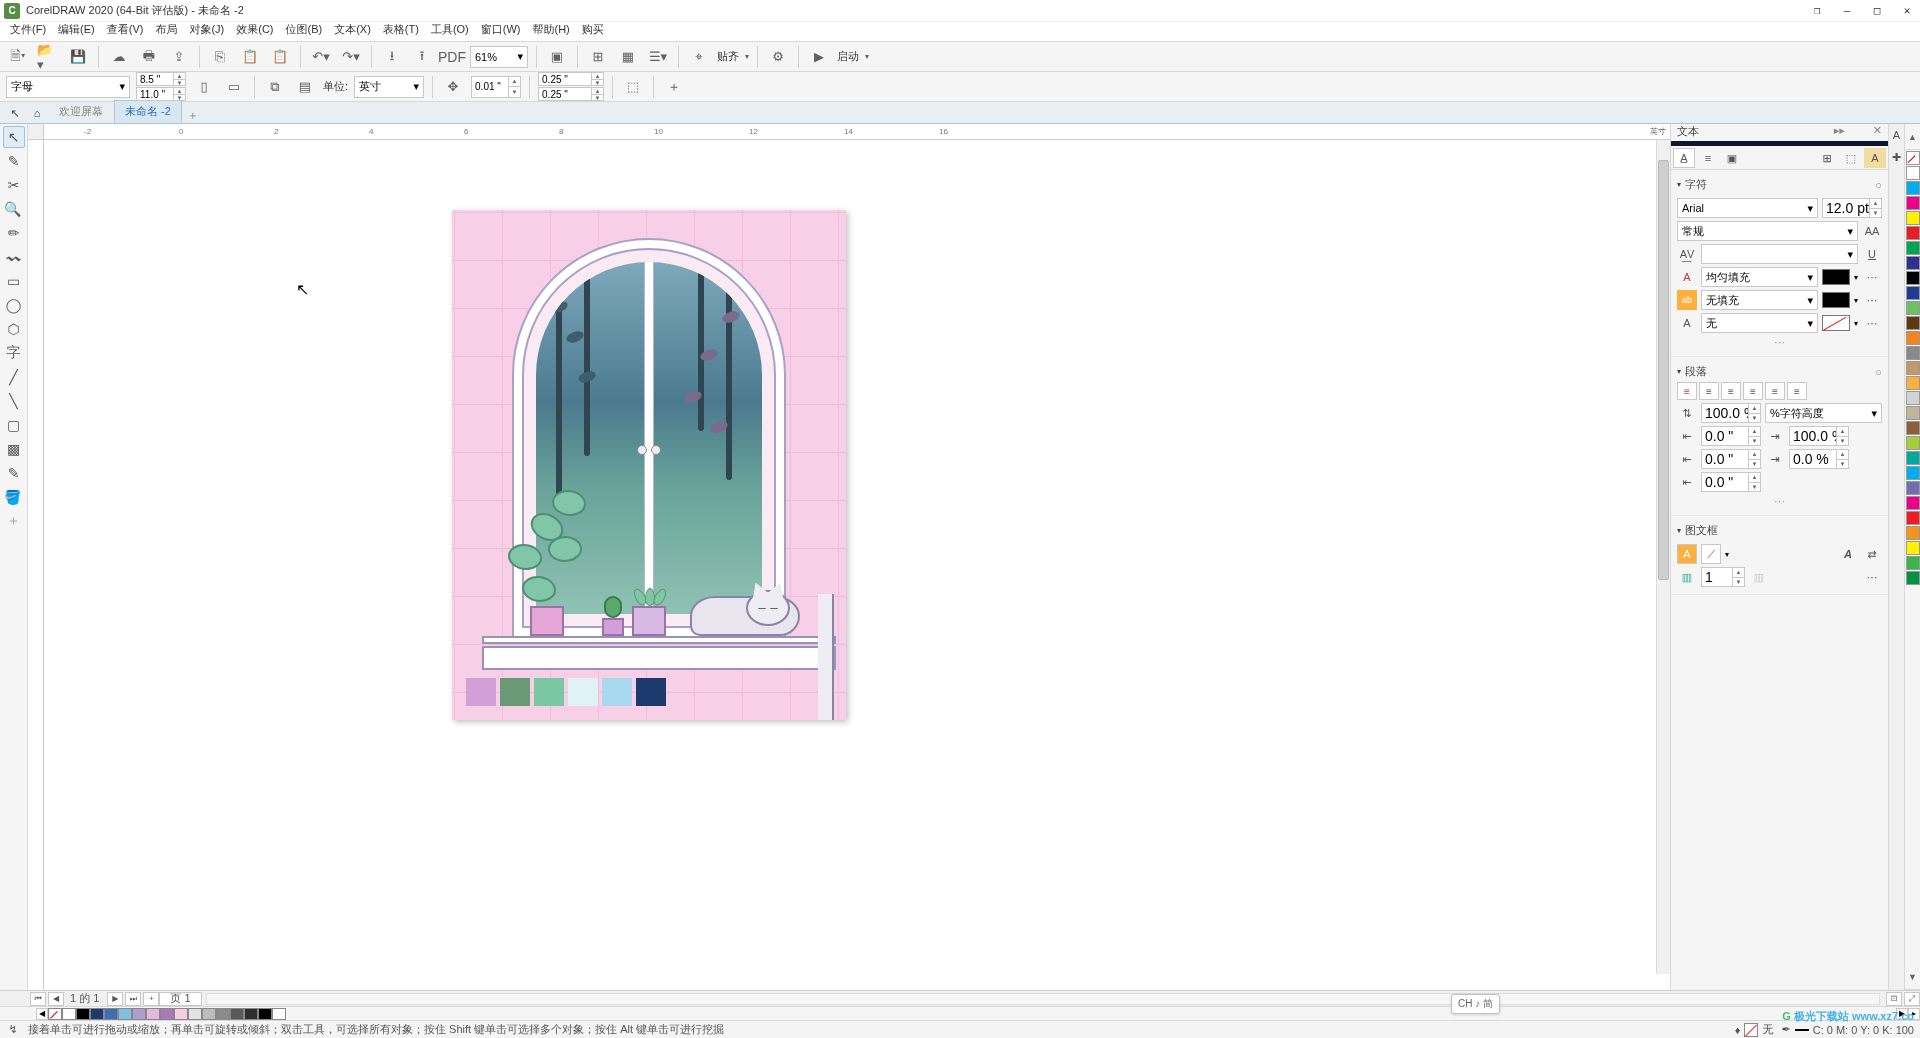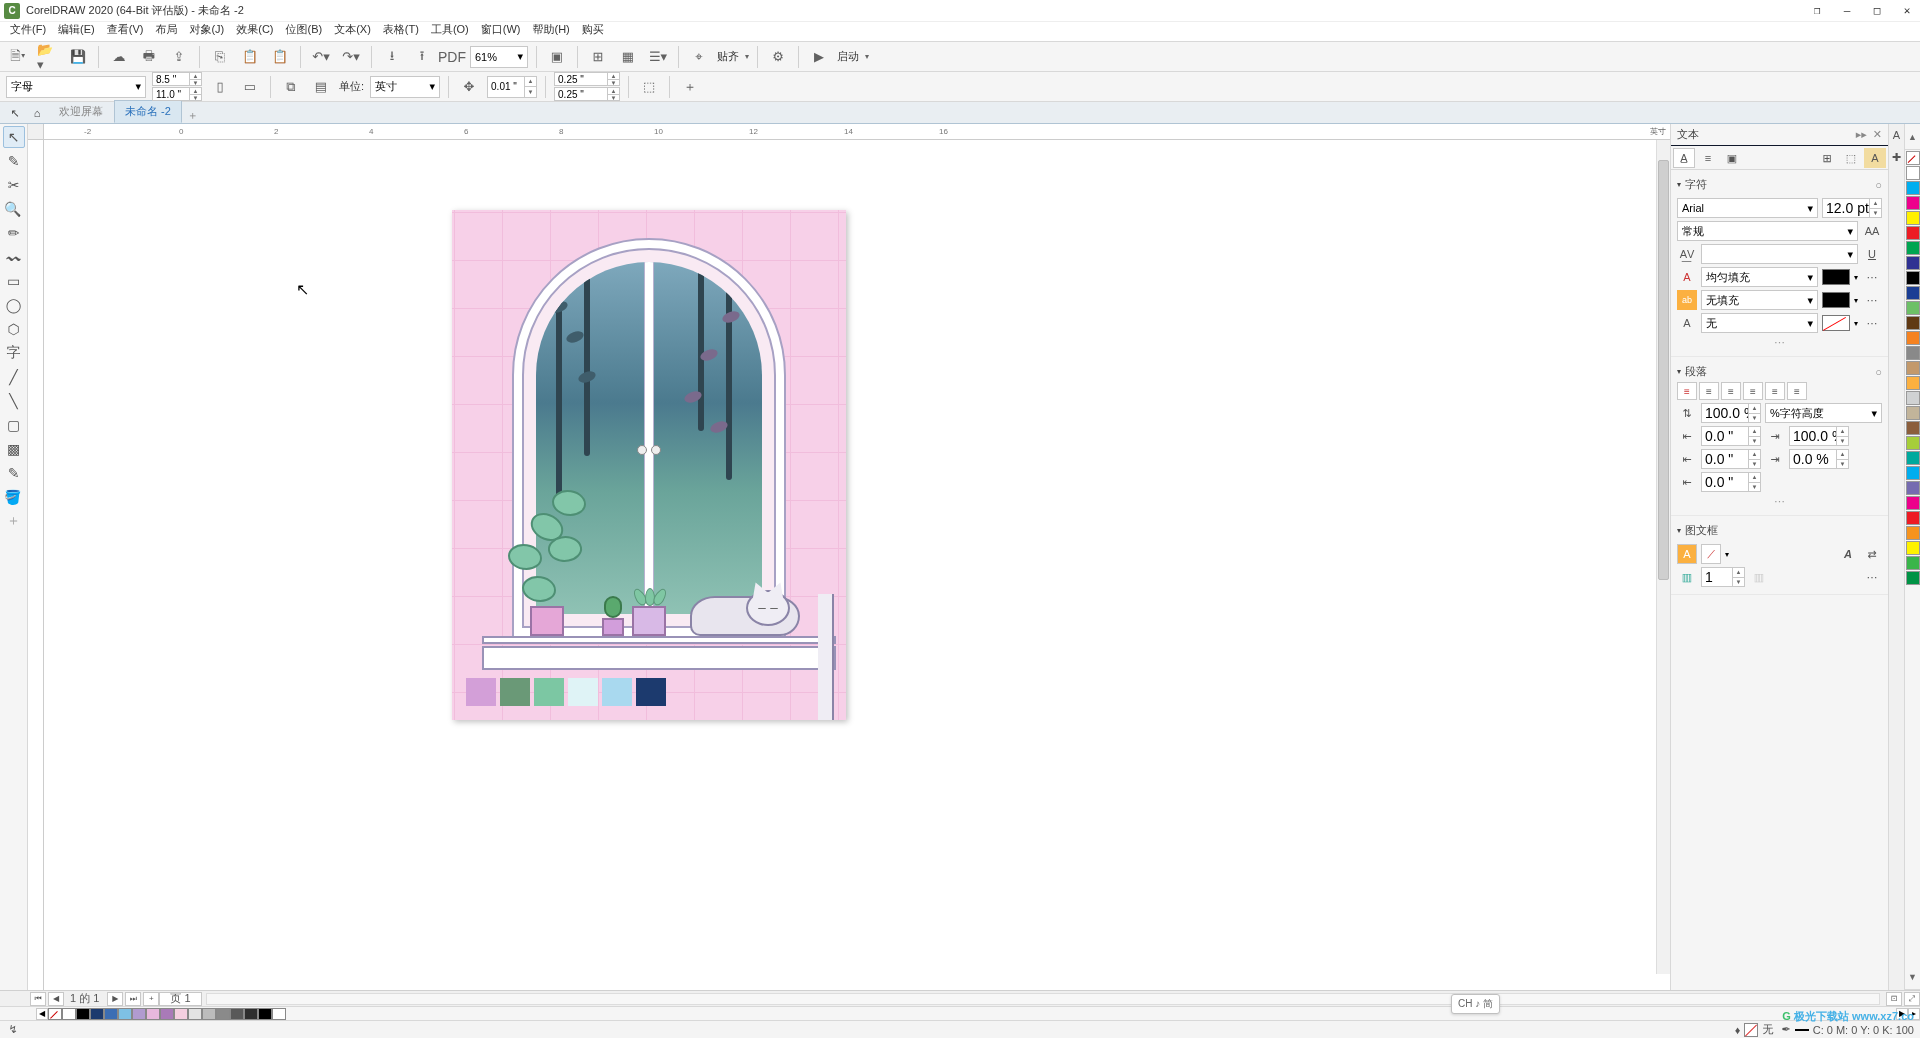--- a/index.html
+++ b/index.html
@@ -81,21 +81,21 @@
 .catear.l{left:2px;transform:rotate(-20deg);}
 .catear.r{right:2px;transform:rotate(20deg);}
 .cattail{position:absolute;right:-4px;top:10px;width:16px;height:140px;border:2px solid #8a84a7;border-left:none;border-top:none;border-radius:0 0 12px 12px;background:#efedf4;}
 .swatches{position:absolute;left:14px;bottom:14px;display:flex;gap:4px;}
 .sw{width:30px;height:28px;border:1px solid rgba(0,0,0,0);}
 
 .cursor{position:absolute;font-size:16px;color:#000;}
 
 
 .rightdock { width:218px; background:#f5f5f5; border-left:1px solid #d8d8d8; display:flex; flex-direction:column; overflow:hidden;}
-.dockerheader{height:22px;display:flex;align-items:center;padding:0 6px;border-bottom:1px solid #0f172a;color:#444;}
+.dockerheader{height:22px;display:flex;padding:0 6px;border-bottom:5px solid #0f172a;color:#444;gap:22px;}
 .dockerheader .x{margin-left:auto;color:#888;}
 .dockerheader .x2{margin-left:6px;color:#888;}
 .tabicons{height:24px;display:flex;gap:2px;padding:2px;border-bottom:1px solid #d8d8d8;}
 .tabicon{width:22px;height:20px;display:flex;align-items:center;justify-content:center;border:1px solid transparent;color:#555;}
 .tabicon.sel{background:#fff;border-color:#c8c8c8;}
 .tabspacer{flex:1;}
 .section{border-bottom:1px solid #e8e8e8;padding:4px 6px;}
 .sechead{display:flex;align-items:center;gap:4px;padding:3px 0;color:#444;}
 .sechead .caret{font-size:8px;}
 .sechead .ringbtn{margin-left:auto;color:#888;}
@@ -204,21 +204,21 @@
     <span style="font-size:8px;color:#666;">▾</span>
   <div class="tsep"></div>
   <div class="tbtn">⚙</div>
   <div class="tsep"></div>
   <div class="tbtn">▶</div>
   <span class="label">启动</span>
     <span style="font-size:8px;color:#666;">▾</span>
 </div>
 
 <div class="toolbar">
-  <div class="tcombo" style="width:140px">
+  <div class="tcombo" style="width:124px">
       <span>字母</span>
       <span style="margin-left:auto">▾</span>
     </div>
   <div style="display:flex;flex-direction:column;gap:1px;">
     <div class="tspin" style="height:14px">
         <input value="8.5 &quot;" style="">
         <div class="spinbtns">
           <div class="spinup">▲</div>
           <div class="spindn">▼</div>
         </div>
@@ -644,20 +644,21 @@
       <div class="hp" style="background: rgb(0, 0, 0);"></div>
       <div class="hp" style="background: rgb(255, 255, 255);"></div>
     </div>
   <div style="flex:1"></div>
   <div class="hpnav">▶</div>
   <div class="hpnav">▸</div>
 </div>
 
 <div class="statusbar">
   <div class="cur">↯</div>
+  <div class="hint">接着单击可进行拖动或缩放；再单击可旋转或倾斜；双击工具，可选择所有对象；按住 Shift 键单击可选择多个对象；按住 Alt 键单击可进行挖掘</div>
   <div class="spacer"></div>
   <div class="fillind">
     <span>♦</span>
     <div class="fillbox none"></div>
     <span>无</span>
   </div>
   <div class="fillind">
     <span>✒</span>
     <div class="penbox"></div>
     <span>C:  0 M:  0 Y:  0 K: 100</span>

